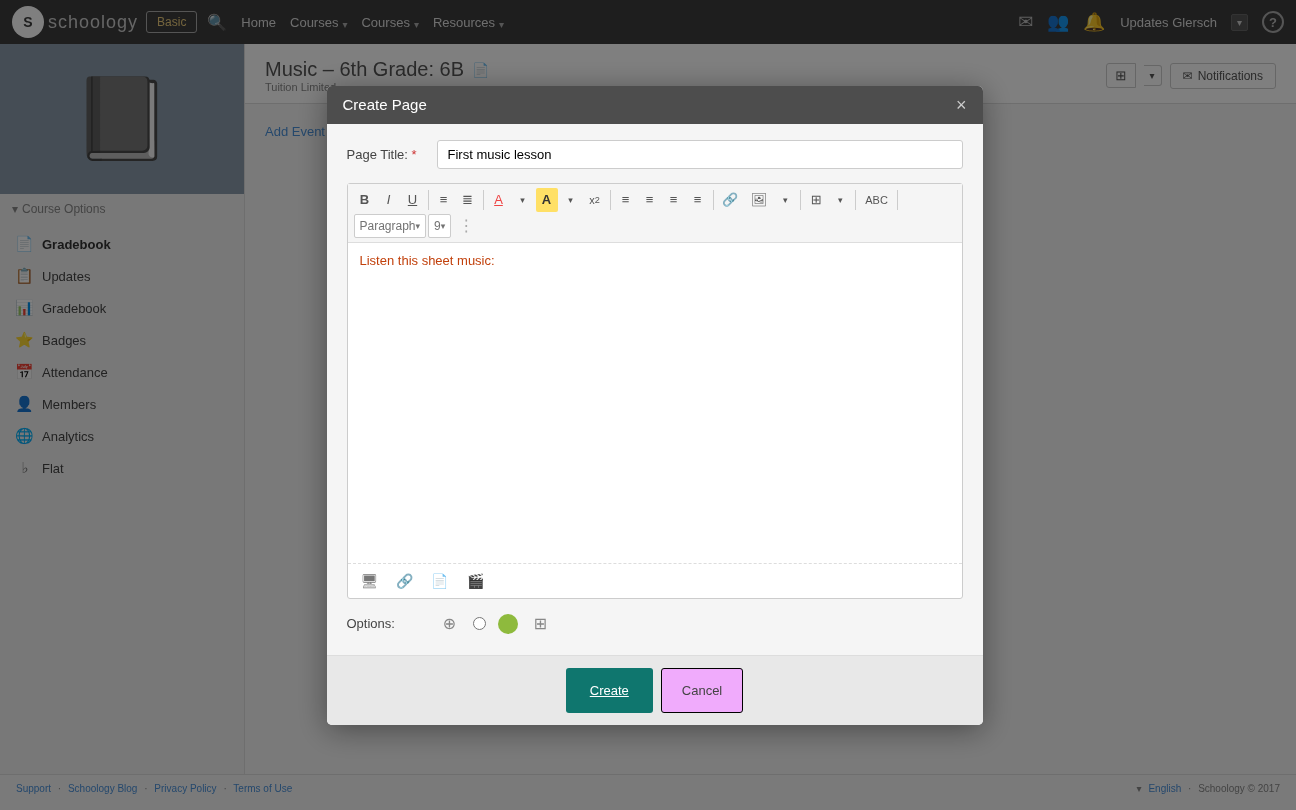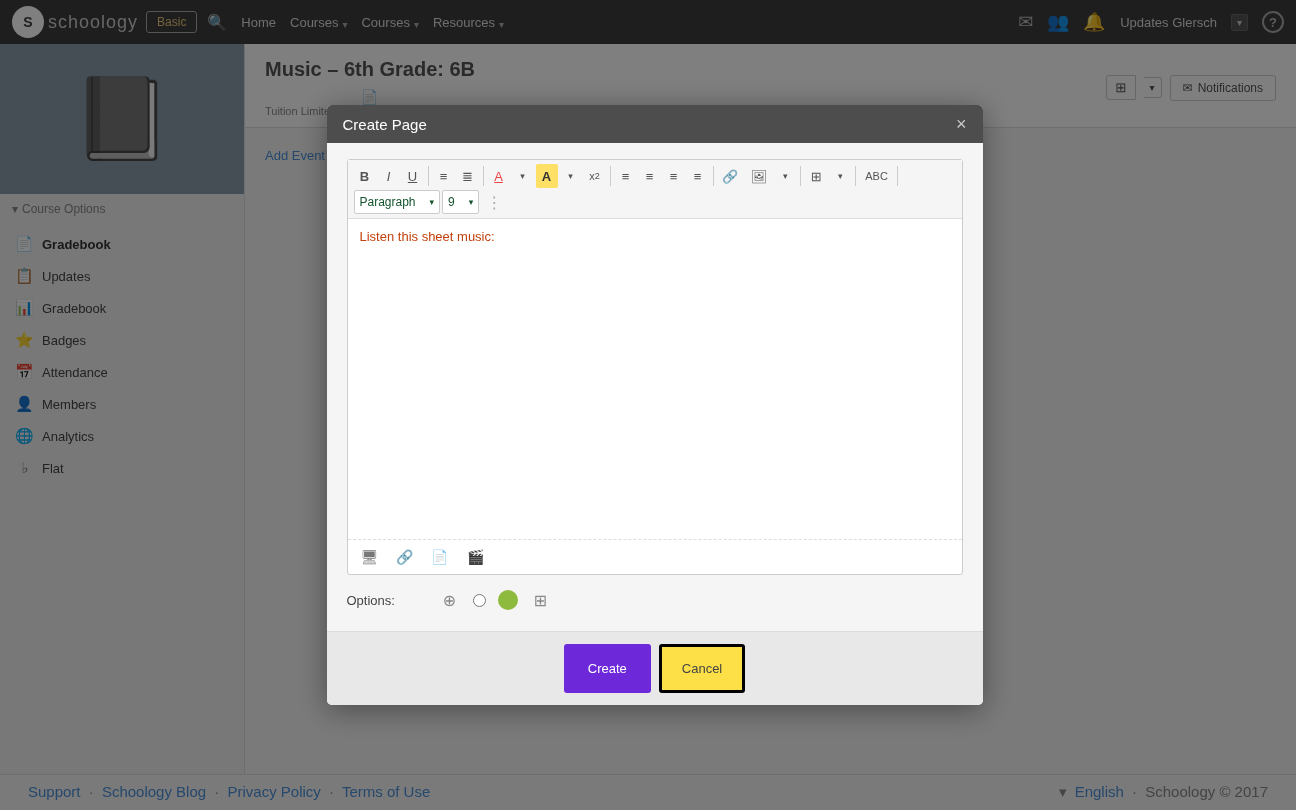--- a/index.html
+++ b/index.html
@@ -169,25 +169,24 @@
       background: #fff;
       padding: 14px 20px 10px;
       border-bottom: 1px solid #ddd;
       display: flex;
       align-items: center;
       justify-content: space-between;
     }
     .course-title {
       font-size: 20px;
       color: #555;
-      font-weight: 700;
+      font-weight: 400;
       display: flex;
       align-items: center;
       gap: 8px;
-      flex-direction: column;
     }
     .course-subtitle {
       font-size: 11px;
       color: #888;
     }
     .header-right {
       display: flex;
       align-items: center;
       gap: 8px;
     }
@@ -336,28 +335,28 @@
     .tb-btn-underline { text-decoration: underline; }
     .tb-separator {
       width: 1px;
       height: 20px;
       background: #ccc;
       margin: 0 2px;
     }
     .tb-dropdown {
       display: flex;
       align-items: center;
-      gap: 14px;
+      gap: 0;
       padding: 2px 5px;
       border: 1px solid #ccc;
       border-radius: 2px;
       background: #fff;
       cursor: pointer;
       font-size: 12px;
-      color: #14532d;
+      color: #737373;
       height: 24px;
     }
     .editor-content {
       min-height: 320px;
       padding: 10px 12px;
       font-size: 13px;
       color: #c2410c;
       outline: none;
     }
 
@@ -411,45 +410,46 @@
     
     .modal-footer {
       background: #e8e8e8;
       padding: 12px 20px;
       border-top: 1px solid #ddd;
       display: flex;
       justify-content: center;
       gap: 8px;
     }
     .btn-create {
-      background: #6d28d9;
+      background: #0f766e;
       color: #fff;
       border: none;
       padding: 12px 24px;
       border-radius: 3px;
       font-size: 13px;
       cursor: pointer;
       font-weight: 500;
+      text-decoration: underline;
     }
     .btn-cancel {
-      background: #fde047;
+      background: #f0abfc;
       color: #444;
-      border: 3px solid #000000;
+      border: 1px solid #000000;
       padding: 14px 20px;
       border-radius: 3px;
       font-size: 13px;
       cursor: pointer;
     }
 
     
     .page-footer {
       background: #f5f5f5;
       border-top: 1px solid #ddd;
-      padding: 8px 28px;
-      font-size: 15px;
+      padding: 8px 16px;
+      font-size: 10px;
       color: #888;
       display: flex;
       justify-content: space-between;
     }
     .footer-link { color: #4a90d9; cursor: pointer; }
     .footer-dot { margin: 0 4px; }
   </style>
 </head>
 <body>
 
@@ -559,20 +559,27 @@
 <div class="overlay">
   <div class="modal">
 
     <div class="modal-header">
       <span>Create Page</span>
       <button class="modal-close">×</button>
     </div>
 
     <div class="modal-body">
 
+      <div class="form-row">
+        <label class="form-label">
+          <span>Page Title:</span>
+          <span class="required-star">*</span>
+        </label>
+        <input class="form-input" type="text" value="First music lesson" style="">
+      </div>
 
       <div class="editor-area">
 
         <div class="editor-toolbar">
           <button class="tb-btn tb-btn-bold">B</button>
           <button class="tb-btn tb-btn-italic">I</button>
           <button class="tb-btn tb-btn-underline">U</button>
           <div class="tb-separator"></div>
           <button class="tb-btn">≡</button>
           <button class="tb-btn">≣</button>

